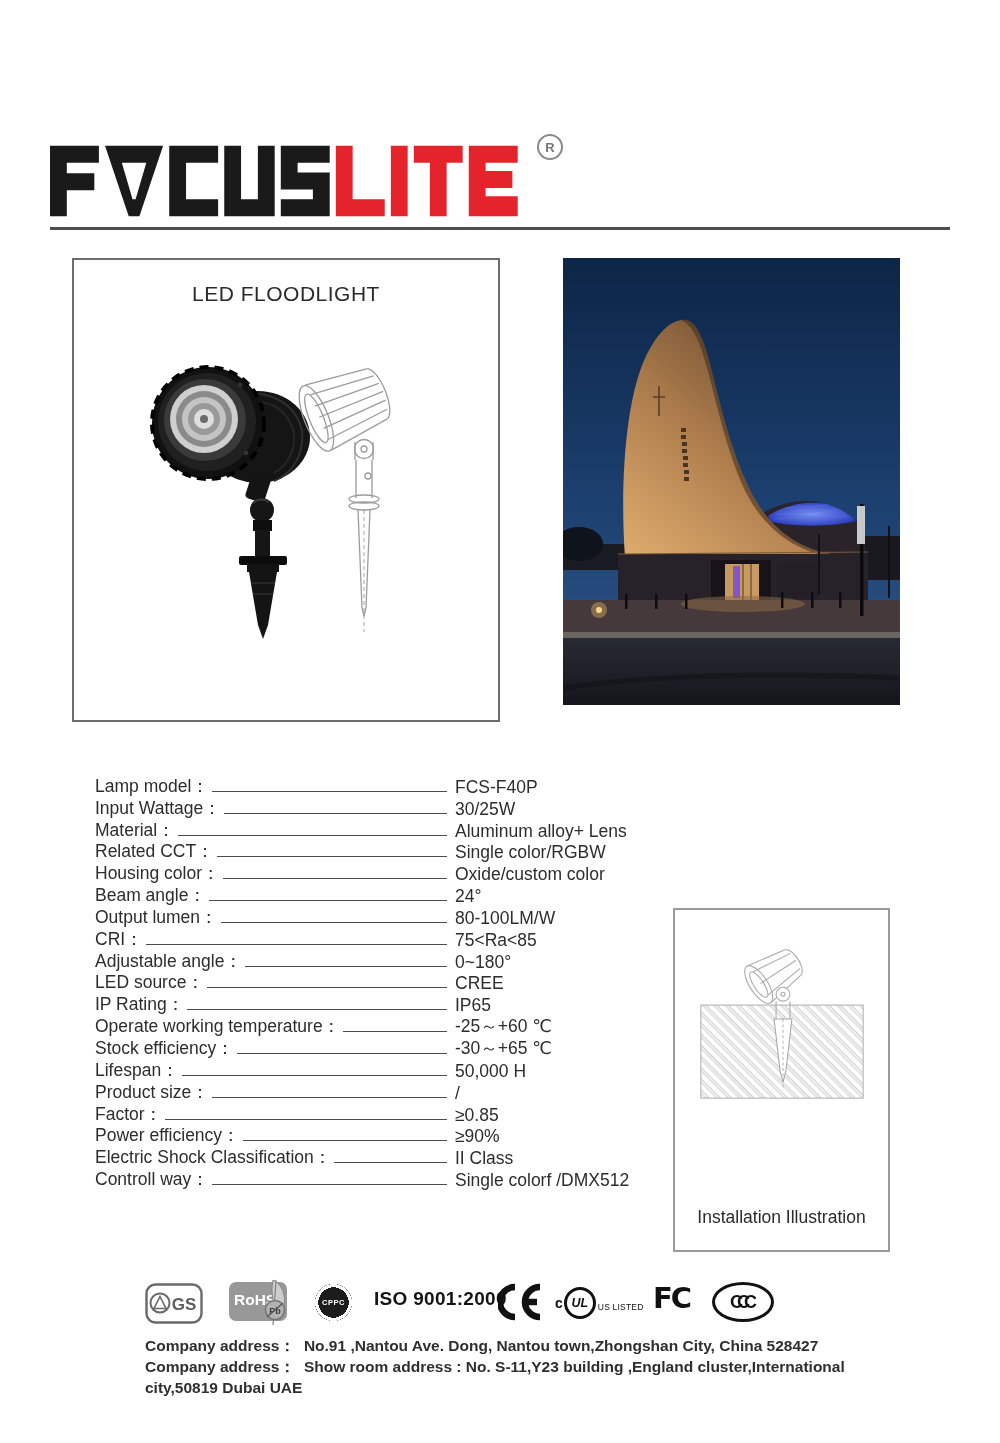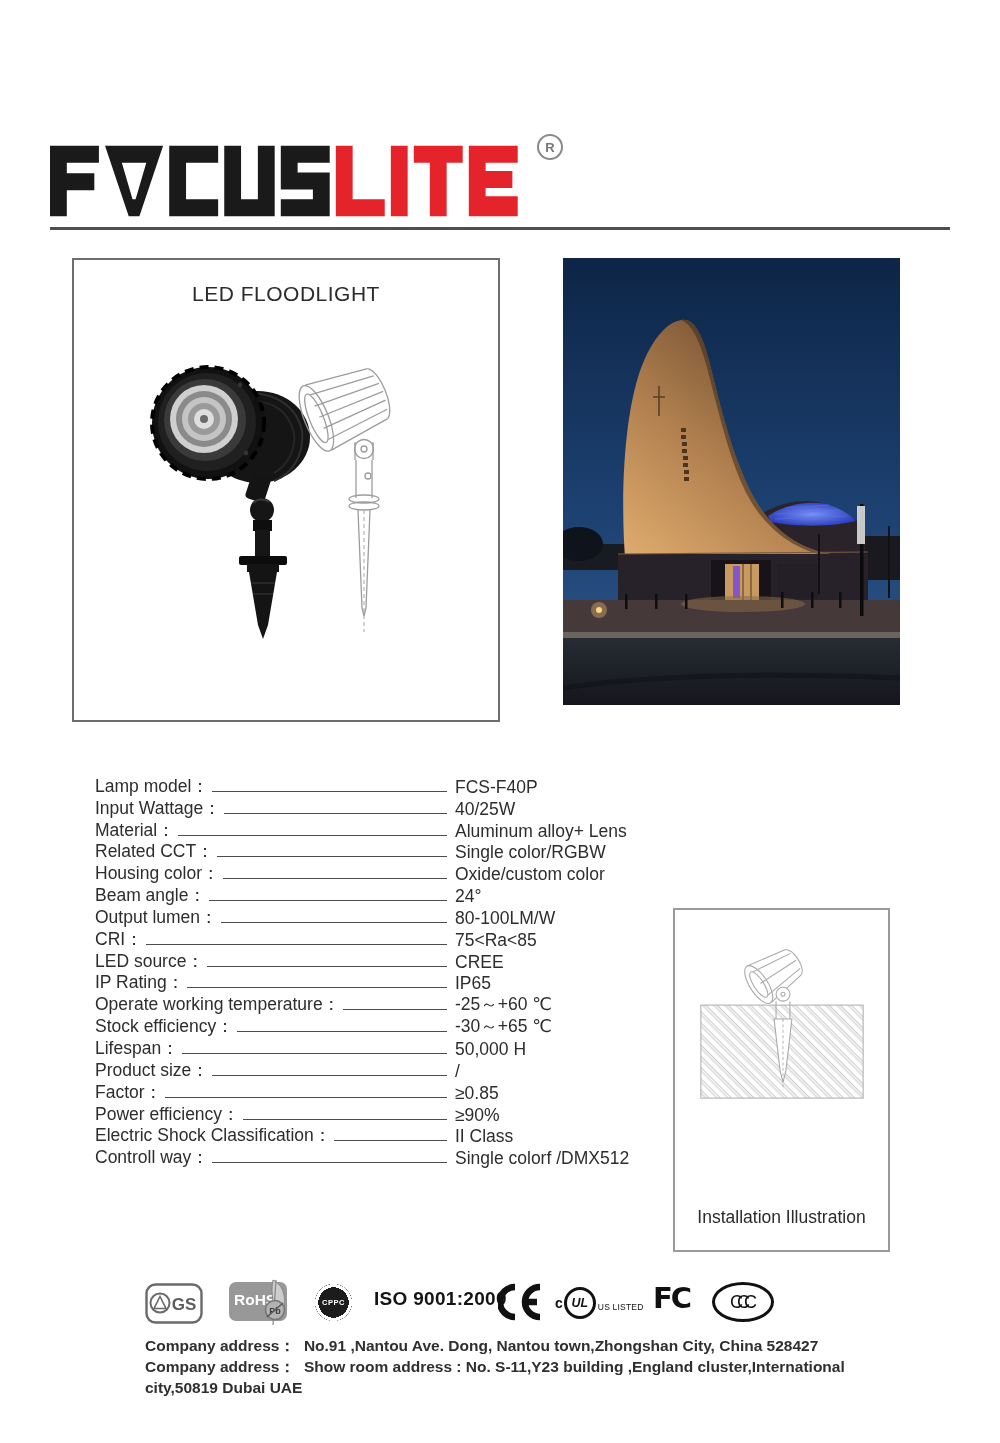--- a/index.html
+++ b/index.html
@@ -30,21 +30,21 @@
   
   #installation-box{left:673px;top:908px;width:217px;height:344px;border:2px solid #9a9a9a;box-sizing:border-box;}
   #installation-caption{position:absolute;left:0;bottom:22px;width:100%;text-align:center;font-size:17.5px;color:#2b2b2b;}
 
   
   .cert{display:flex;align-items:center;justify-content:center;}
   #cert-iso{left:374px;top:1288px;font-size:19px;font-weight:800;color:#141414;letter-spacing:.3px;}
   #cert-fcc{left:653px;top:1281px;font-size:29px;font-weight:900;color:#111;letter-spacing:-2px;
             font-family:"DejaVu Sans",sans-serif;}
   #cert-ccc{left:712px;top:1282px;width:62px;height:40px;border:3px solid #111;border-radius:50%;box-sizing:border-box;}
-  #cert-ccc span{font-size:18px;font-weight:400;letter-spacing:-6px;color:#111;padding-right:5px;}
+  #cert-ccc span{font-size:18px;font-weight:700;letter-spacing:-6px;color:#111;padding-right:5px;}
   #cert-cppc{left:315px;top:1284px;width:37px;height:37px;border-radius:50%;
      background:radial-gradient(circle,#1c1c1c 0 58%,#fff 58% 70%,#1c1c1c 70% 100%);}
   #cert-cppc span{color:#fff;font-size:7.5px;font-weight:700;letter-spacing:.5px;}
   #cert-ul{left:555px;top:1287px;}
   #cert-ul .ul-c{font-size:14px;font-weight:800;color:#111;margin-right:1px;}
   #cert-ul .ul-circle{width:32px;height:32px;border:3px solid #111;border-radius:50%;box-sizing:border-box;
      display:flex;align-items:center;justify-content:center;font-size:12.5px;font-weight:800;font-style:italic;color:#111;}
   #cert-ul .ul-listed{font-size:8.5px;font-weight:400;color:#111;margin-left:2px;align-self:flex-end;margin-bottom:7px;letter-spacing:.2px;}
 
   
@@ -204,21 +204,21 @@
 
   <div class="abs" id="specs-list">
       <div class="spec-row">
         <span class="spec-label">Lamp model：</span>
         <span class="spec-leader"></span>
         <span class="spec-value">FCS-F40P</span>
       </div>
       <div class="spec-row">
         <span class="spec-label">Input Wattage：</span>
         <span class="spec-leader"></span>
-        <span class="spec-value">40/25W</span>
+        <span class="spec-value">30/25W</span>
       </div>
       <div class="spec-row">
         <span class="spec-label">Material：</span>
         <span class="spec-leader"></span>
         <span class="spec-value">Aluminum alloy+ Lens</span>
       </div>
       <div class="spec-row">
         <span class="spec-label">Related CCT：</span>
         <span class="spec-leader"></span>
         <span class="spec-value">Single color/RGBW</span>
@@ -235,20 +235,25 @@
       </div>
       <div class="spec-row">
         <span class="spec-label">Output lumen：</span>
         <span class="spec-leader"></span>
         <span class="spec-value">80-100LM/W</span>
       </div>
       <div class="spec-row">
         <span class="spec-label">CRI：</span>
         <span class="spec-leader"></span>
         <span class="spec-value">75&lt;Ra&lt;85</span>
+      </div>
+      <div class="spec-row">
+        <span class="spec-label">Adjustable angle：</span>
+        <span class="spec-leader"></span>
+        <span class="spec-value">0~180°</span>
       </div>
       <div class="spec-row">
         <span class="spec-label">LED source：</span>
         <span class="spec-leader"></span>
         <span class="spec-value">CREE</span>
       </div>
       <div class="spec-row">
         <span class="spec-label">IP Rating：</span>
         <span class="spec-leader"></span>
         <span class="spec-value">IP65</span>

